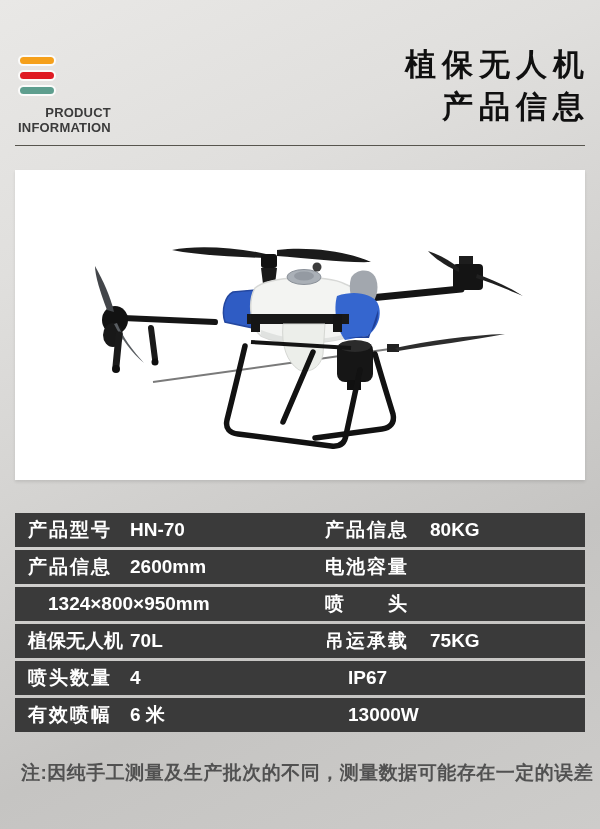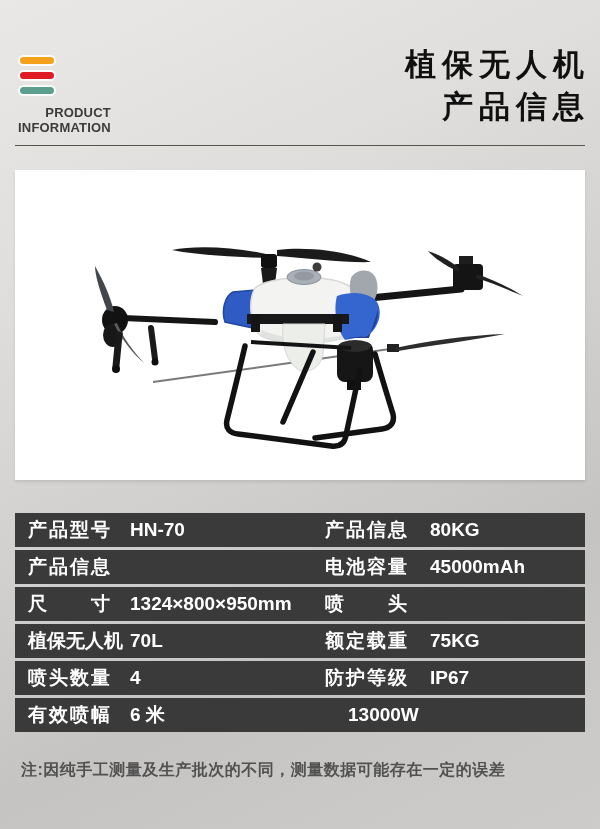--- a/index.html
+++ b/index.html
@@ -29,21 +29,21 @@
   .spec-table{position:absolute;left:15px;top:513px;width:570px;}
   .spec-row{height:34px;margin-bottom:3px;background:#3a3a3a;display:flex;
     color:#ffffff;font-weight:bold;font-size:19px;line-height:34px;}
   .spec-cell{width:50%;display:flex;box-sizing:border-box;}
   .spec-cell.c-left{padding-left:13px;}
   .spec-cell.c-right{padding-left:25px;}
   .spec-label{width:82px;text-align:justify;text-align-last:justify;white-space:nowrap;}
   .spec-cell.c-left  .spec-value{margin-left:20px;white-space:nowrap;}
   .spec-cell.c-right .spec-value{margin-left:23px;white-space:nowrap;}
   
-  .note{position:absolute;left:21px;top:760px;font-size:16px;font-weight:bold;
+  .note{position:absolute;left:21px;top:760px;font-size:19px;font-weight:bold;
     color:#515151;letter-spacing:.5px;white-space:nowrap;}
 </style>
 </head>
 <body>
 
 <div class="logo">
   <div class="logo-bar b1"></div>
   <div class="logo-bar b2"></div>
   <div class="logo-bar b3"></div>
   <div class="tagline">
@@ -133,55 +133,53 @@
     </div>
     <div class="spec-cell c-right">
       <span class="spec-label">产品信息</span>
       <span class="spec-value">80KG</span>
     </div>
   </div>
 
   <div class="spec-row">
     <div class="spec-cell c-left">
       <span class="spec-label">产品信息</span>
+      <span class="spec-value">2600mm</span>
     </div>
     <div class="spec-cell c-right">
       <span class="spec-label">电池容量</span>
-      <span class="spec-value">45000mAh</span>
     </div>
   </div>
 
   <div class="spec-row">
     <div class="spec-cell c-left">
-      <span class="spec-label">尺寸</span>
       <span class="spec-value">1324×800×950mm</span>
     </div>
     <div class="spec-cell c-right">
       <span class="spec-label">喷头</span>
     </div>
   </div>
 
   <div class="spec-row">
     <div class="spec-cell c-left">
       <span class="spec-label">植保无人机</span>
       <span class="spec-value">70L</span>
     </div>
     <div class="spec-cell c-right">
-      <span class="spec-label">额定载重</span>
+      <span class="spec-label">吊运承载</span>
       <span class="spec-value">75KG</span>
     </div>
   </div>
 
   <div class="spec-row">
     <div class="spec-cell c-left">
       <span class="spec-label">喷头数量</span>
       <span class="spec-value">4</span>
     </div>
     <div class="spec-cell c-right">
-      <span class="spec-label">防护等级</span>
       <span class="spec-value">IP67</span>
     </div>
   </div>
 
   <div class="spec-row">
     <div class="spec-cell c-left">
       <span class="spec-label">有效喷幅</span>
       <span class="spec-value">6 米</span>
     </div>
     <div class="spec-cell c-right">

